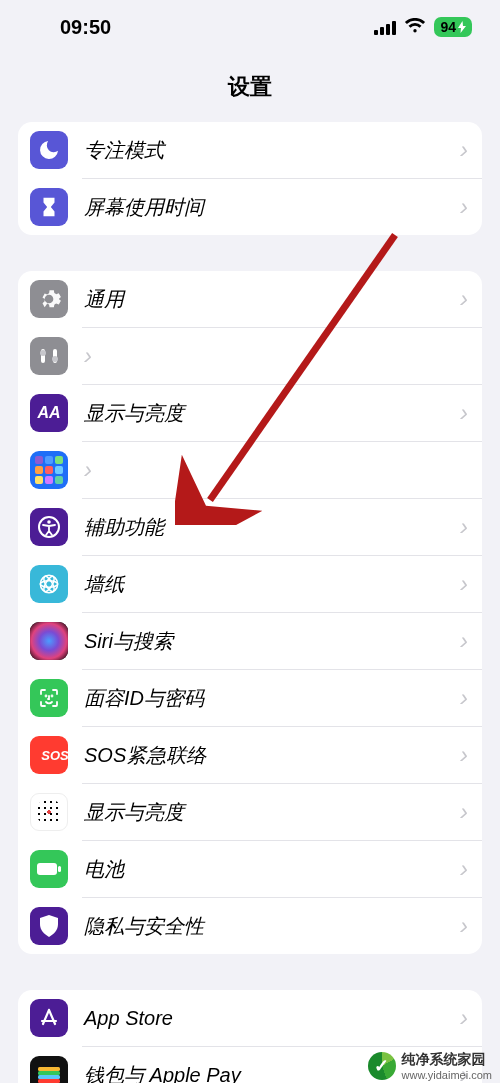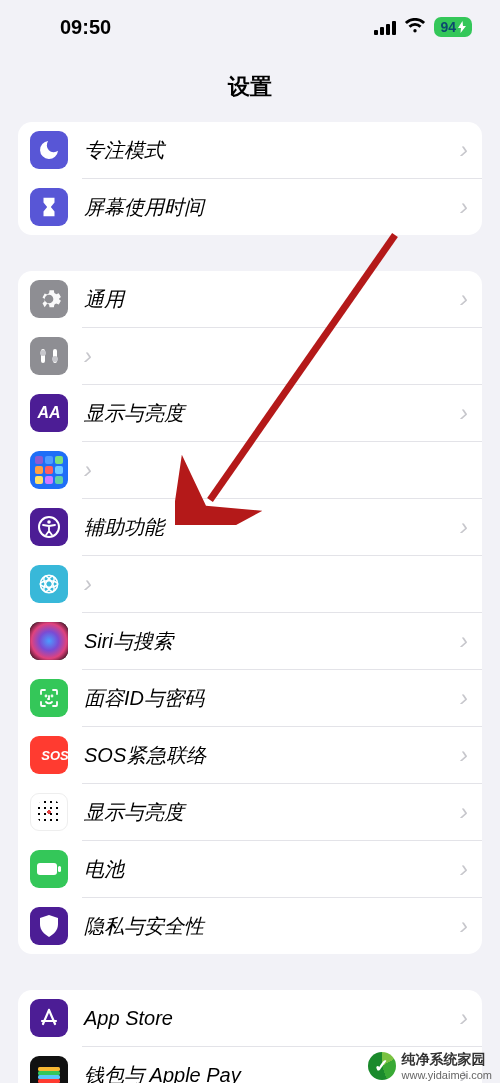--- a/index.html
+++ b/index.html
@@ -23,21 +23,21 @@
   }
   .status-right { display: flex; align-items: center; gap: 8px; }
   .signal-bars { display: flex; align-items: flex-end; gap: 2px; height: 15px; }
   .signal-bars span { width: 4px; background:#000; border-radius:1px; }
   .signal-bars span:nth-child(1){height:5px;}
   .signal-bars span:nth-child(2){height:8px;}
   .signal-bars span:nth-child(3){height:11px;}
   .signal-bars span:nth-child(4){height:14px;}
   .wifi-icon { display:inline-block; }
   .battery-pill {
-    background:#34c759; color:#0c4a6e; font-size:14px; font-weight:700;
+    background:#34c759; color:#000000; font-size:14px; font-weight:700;
     padding:2px 6px; border-radius:7px; display:flex; align-items:center; gap:2px;
   }
 
   .nav-title {
     text-align:center; font-size:22px; font-weight:700; padding: 18px 0 20px;
   }
 
   .group {
     background:#fff; margin: 0 18px 36px; border-radius:14px; overflow:hidden;
   }
@@ -207,20 +207,21 @@
     <div class="icon bg-cyan">
       <svg width="26" height="26" viewBox="0 0 24 24">
           <circle cx="12" cy="12" r="8" fill="none" stroke="#fff" stroke-width="1.4"></circle>
           <g stroke="#fff" stroke-width="1.4" fill="none">
             <ellipse cx="12" cy="12" rx="8" ry="3"></ellipse>
             <ellipse cx="12" cy="12" rx="8" ry="3" transform="rotate(60 12 12)"></ellipse>
             <ellipse cx="12" cy="12" rx="8" ry="3" transform="rotate(120 12 12)"></ellipse>
           </g>
         </svg>
     </div>
+    <div class="label">墙纸</div>
     <div class="chevron">›</div>
   </div>
   <div class="sep"></div>
   <div class="row">
     <div class="icon bg-black">
         <div class="siri-swirl"></div>
       </div>
     <div class="label">Siri与搜索</div>
     <div class="chevron">›</div>
   </div>

